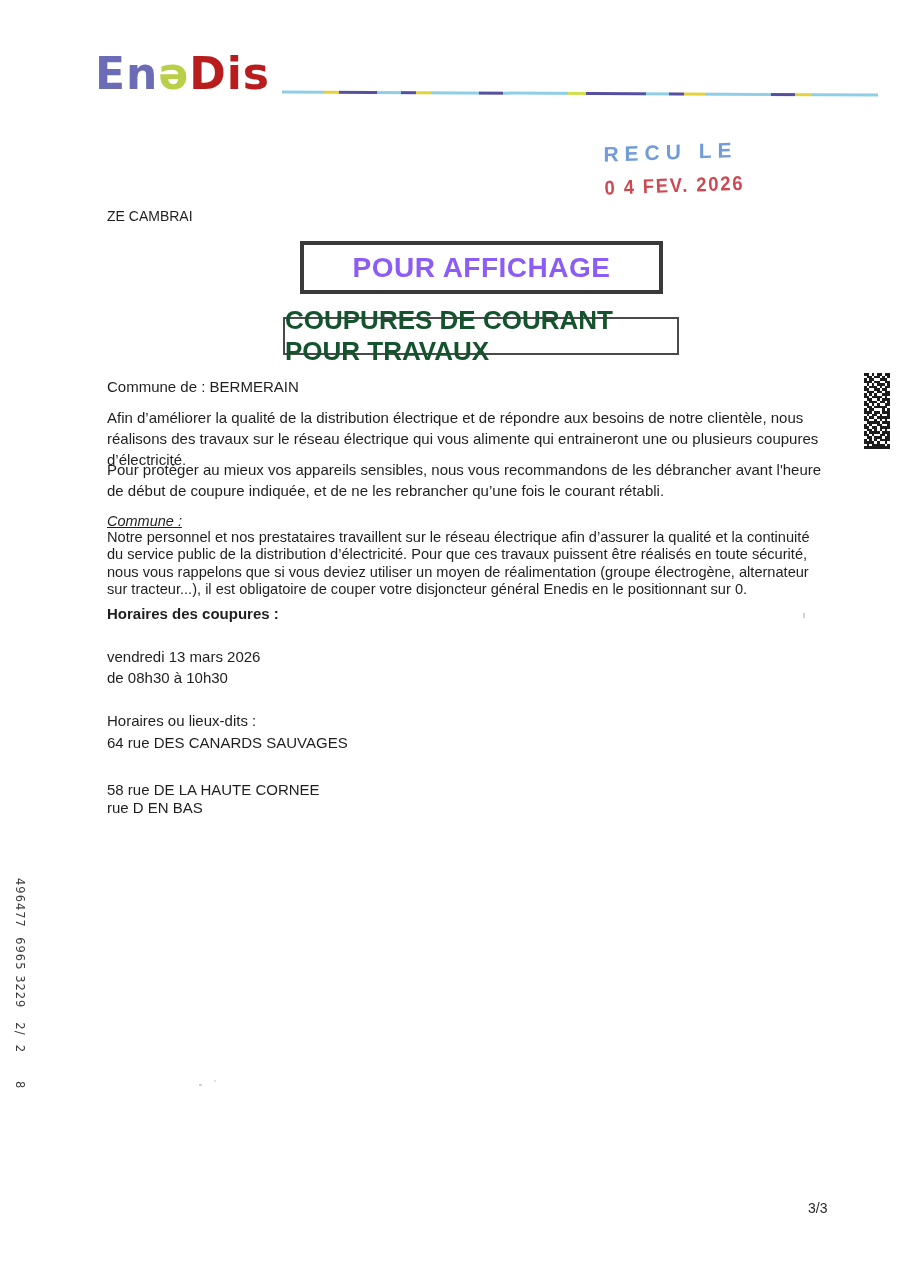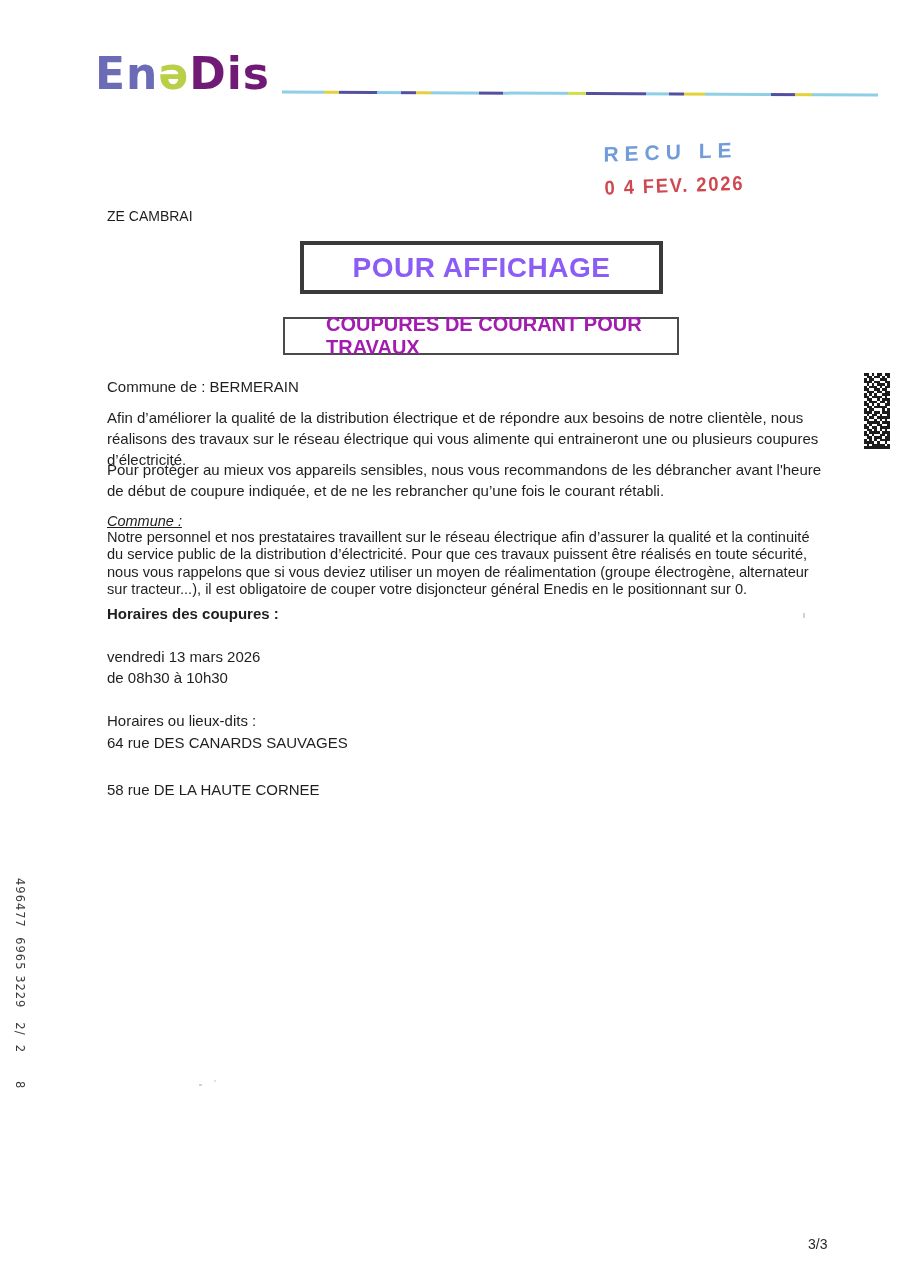--- a/index.html
+++ b/index.html
@@ -69,21 +69,21 @@
     position:absolute;left:300px;top:241px;width:355px;height:45px;
     border:4px solid #3a3a3a;
     display:flex;align-items:center;justify-content:center;
   }
   .box1 span{font-size:28px;font-weight:bold;color:#8b5cf6;letter-spacing:.5px;}
   .box2{
     position:absolute;left:283px;top:317px;width:392px;height:34px;
     border:2px solid #4a4a4a;
     display:flex;align-items:center;justify-content:center;
   }
-  .box2 span{font-size:20px;font-weight:bold;color:#a21caf;padding-left:41px;}
+  .box2 span{font-size:26px;font-weight:bold;color:#14532d;}
 
   
   .bodyblock{position:absolute;left:107px;width:722px;font-size:15px;line-height:21px;}
   .commune{top:376px;}
   .para1{top:407px;}
   .para2{top:459px;}
   .rappel-label{top:511px;font-style:italic;text-decoration:underline;font-size:14.5px;}
   .rappel-text{top:529px;font-size:14.6px;line-height:17.3px;}
   .horaires{top:603px;font-weight:bold;}
   .sched-date{top:646px;}
@@ -103,35 +103,35 @@
   }
 
   
   .barcode{
     position:absolute;left:864px;top:373px;width:26px;height:76px;
     display:grid;
   }
   .barcode .on{background:#1c1c1c;}
 
   
-  .pagenum{position:absolute;left:808px;top:1200px;font-size:14px;color:#2a2a2a;margin-top:36px;}
+  .pagenum{position:absolute;left:808px;top:1200px;font-size:14px;color:#2a2a2a;}
 
   
   .speck{position:absolute;background:#9a9a9a;opacity:.45;}
   .speck.a{left:803px;top:613px;width:2px;height:5px;}
   .speck.b{left:199px;top:1084px;width:3px;height:2px;}
   .speck.c{left:214px;top:1080px;width:2px;height:2px;opacity:.3;}
 </style>
 </head>
 <body>
 
 <div class="page">
 
   <div class="logo">
-    <span class="lp" style="color: rgb(107, 108, 181);">En</span><span class="lg" style="color: rgb(185, 207, 71);">ǝ</span><span class="lp" style="color: #701a75;">Dis</span>
+    <span class="lp" style="color: rgb(107, 108, 181);">En</span><span class="lg" style="color: rgb(185, 207, 71);">ǝ</span><span class="lp" style="color: #b91c1c;">Dis</span>
   </div>
   <div class="brand-line"></div>
 
   <div class="stamp">
     <div class="stamp-recu" style="color: rgb(74, 128, 207);">RECU LE</div>
     <div class="stamp-date" style="color: rgb(201, 53, 63);">0 4 FEV. 2026</div>
   </div>
 
   <div class="agency">ZE CAMBRAI</div>
 
@@ -149,20 +149,21 @@
   <div class="bodyblock rappel-label">Commune :</div>
   <div class="bodyblock rappel-text">Notre personnel et nos prestataires travaillent sur le réseau électrique afin d’assurer la qualité et la continuité du service public de la distribution d’électricité. Pour que ces travaux puissent être réalisés en toute sécurité, nous vous rappelons que si vous deviez utiliser un moyen de réalimentation (groupe électrogène, alternateur sur tracteur...), il est obligatoire de couper votre disjoncteur général Enedis en le positionnant sur 0.</div>
 
   <div class="bodyblock horaires">Horaires des coupures :</div>
   <div class="bodyblock sched-date">vendredi 13 mars 2026</div>
   <div class="bodyblock sched-time">de 08h30 à 10h30</div>
 
   <div class="bodyblock q-label">Horaires ou lieux-dits :</div>
   <div class="bodyblock q0">64 rue DES CANARDS SAUVAGES</div>
   <div class="bodyblock q1">58 rue DE LA HAUTE CORNEE</div>
+  <div class="bodyblock q3">rue D EN BAS</div>
 
   <div class="margin-code">496477  6965 3229   2/  2      8</div>
 
   <div class="barcode" style="grid-template-columns: repeat(10, 1fr);">
       <div class="on"></div>
       <div class="on"></div>
       <div></div>
       <div class="on"></div>
       <div></div>
       <div class="on"></div>

